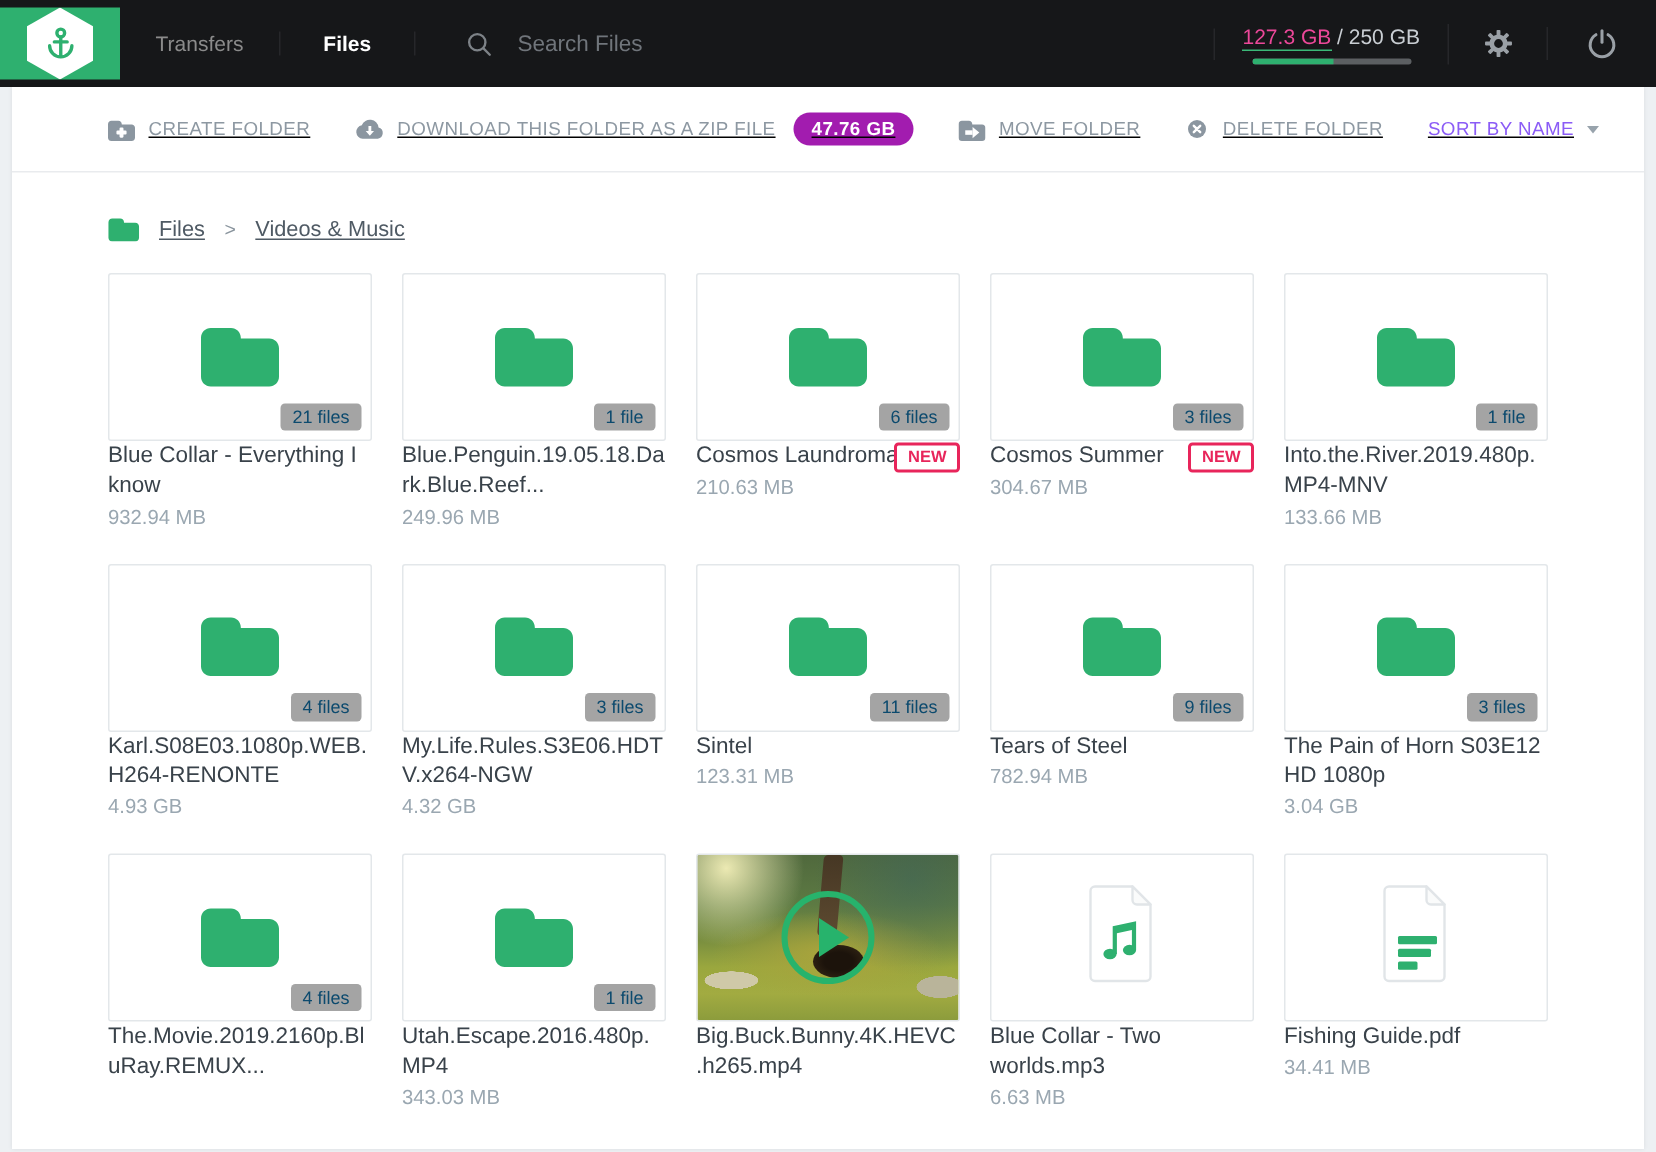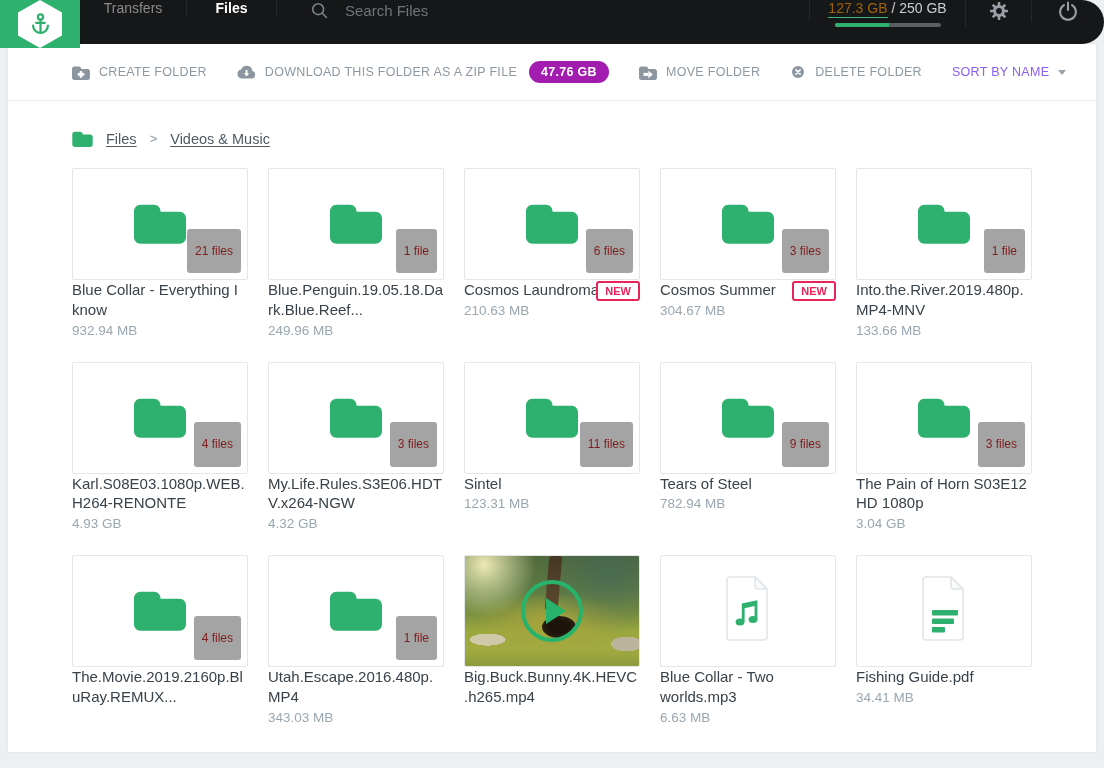--- a/index.html
+++ b/index.html
@@ -4,51 +4,51 @@
 <style>
   * { box-sizing: border-box; margin: 0; padding: 0; }
   html,body { width:1104px; height:768px; overflow:hidden; }
   body {
     background:#edf0f3;
     font-family:"Liberation Sans","DejaVu Sans",sans-serif;
     -webkit-font-smoothing:antialiased;
   }
 
   
-  .navbar { height:44px; background:#161719; display:flex; align-items:flex-start;border-radius:22px; }
+  .navbar { height:58px; background:#161719; display:flex; align-items:center; }
   .logo { width:80px; background:#2eb06f; display:flex; align-items:center; justify-content:center; cursor:pointer; }
   .hex { width:44px; height:48px; background:#fff;
          clip-path:polygon(50% 0,100% 26%,100% 74%,50% 100%,0 74%,0 26%);
          display:flex; align-items:center; justify-content:center; }
   .tabs { display:flex; align-items:stretch; }
   .tab { display:flex; align-items:center; justify-content:center; width:107px;
          color:#8b8b8b; font-size:14px; text-decoration:none; cursor:pointer;
          border-right:1px solid #26272a; }
   .tab.active { width:90px; color:#ffffff; font-weight:700; }
   .search { flex:1; display:flex; align-items:center; padding-left:32px; gap:15px;
             border-right:1px solid #26272a; }
   .search input { background:transparent; border:none; outline:none; color:#dddddd;
                   font-size:15px; width:420px; font-family:inherit; }
   .search input::placeholder { color:#70757b; }
   .storage { width:156px; display:flex; flex-direction:column; align-items:center;
              justify-content:center; gap:7px; border-right:1px solid #26272a; cursor:pointer; }
   .storage-text { font-size:14px; color:#c9ced3; white-space:nowrap; }
-  .storage-used { color:#a16207; border-bottom:1px solid #3bb878; padding-bottom:1px; }
+  .storage-used { color:#ec4899; border-bottom:1px solid #3bb878; padding-bottom:1px; }
   .storage-bar { width:106px; height:4px; background:#5c5f62; border-radius:2px; overflow:hidden; }
   .storage-fill { height:100%; background:#2eb06f; }
   .nav-icon-btn { width:66px; display:flex; align-items:center; justify-content:center; cursor:pointer; }
   .nav-icon-btn.bordered { border-right:1px solid #26272a; }
   .nav-icon-btn.last { width:72px; }
 
   
   .page { margin:0 8px; background:#fff; height:708px; box-shadow:0 0 3px rgba(0,0,0,.08); }
 
   
   .toolbar { height:57px; display:flex; align-items:center; padding:0 64px;
-             border-bottom:1px solid #e9ebee; }
+             border-bottom:1px solid #e9ebee;text-decoration:underline; }
   .tb-btn { display:flex; align-items:center; gap:9px; margin-right:30px;
             color:#8d98a2; font-size:12.5px; letter-spacing:.3px; cursor:pointer; white-space:nowrap; }
   .zip-badge { background:#a21caf; color:#fff; font-weight:700; font-size:12.5px;
                padding:4px 12px; border-radius:12px; margin-left:3px; }
   .tb-spacer { flex:1; }
   .sort { display:flex; align-items:center; gap:9px; color:#8b5cf6; font-size:12.5px;
           letter-spacing:.3px; cursor:pointer; margin-right:24px; white-space:nowrap; }
   .caret { width:0; height:0; border-left:4.5px solid transparent; border-right:4.5px solid transparent;
            border-top:5px solid #98a3ac; }
 
@@ -56,22 +56,22 @@
   .breadcrumb { display:flex; align-items:center; gap:13px; padding:29px 64px 0; font-size:14.5px; }
   .crumb { color:#4f5a64; text-decoration:underline; text-underline-offset:2px; cursor:pointer; }
   .crumb-sep { color:#8a959e; font-size:13px; }
 
   
   .grid { display:grid; grid-template-columns:repeat(5,176px); column-gap:20px; row-gap:24px;
           padding:21px 64px 0; }
   .card { position:relative; width:176px; height:112px; background:#fff;
           border:1px solid #e3e7ea; border-radius:2px; display:flex; align-items:center;
           justify-content:center; overflow:hidden; cursor:pointer; }
-  .count { position:absolute; right:6px; bottom:6px; background:#a4a4a4; color:#7f1d1d;
-           font-size:12px; padding:15px 8px; border-radius:3px; line-height:1.2; }
+  .count { position:absolute; right:6px; bottom:6px; background:#a4a4a4; color:#0c4a6e;
+           font-size:12px; padding:2px 8px; border-radius:3px; line-height:1.2; }
   .meta { position:relative; margin-top:0; }
   .title { display:block; font-size:15px; line-height:1.32; color:#39424a;
            overflow-wrap:anywhere; cursor:pointer; }
   .new-badge { position:absolute; top:1px; right:0; border:2px solid #e8255b; color:#e8255b;
                font-size:11px; font-weight:700; padding:1px 7px; border-radius:3px; background:#fff;
                line-height:1.3; }
   .size { margin-top:3px; font-size:13.5px; color:#9aa7b1; }
 
   
   .fi-video { position:absolute; inset:0; display:block; }

